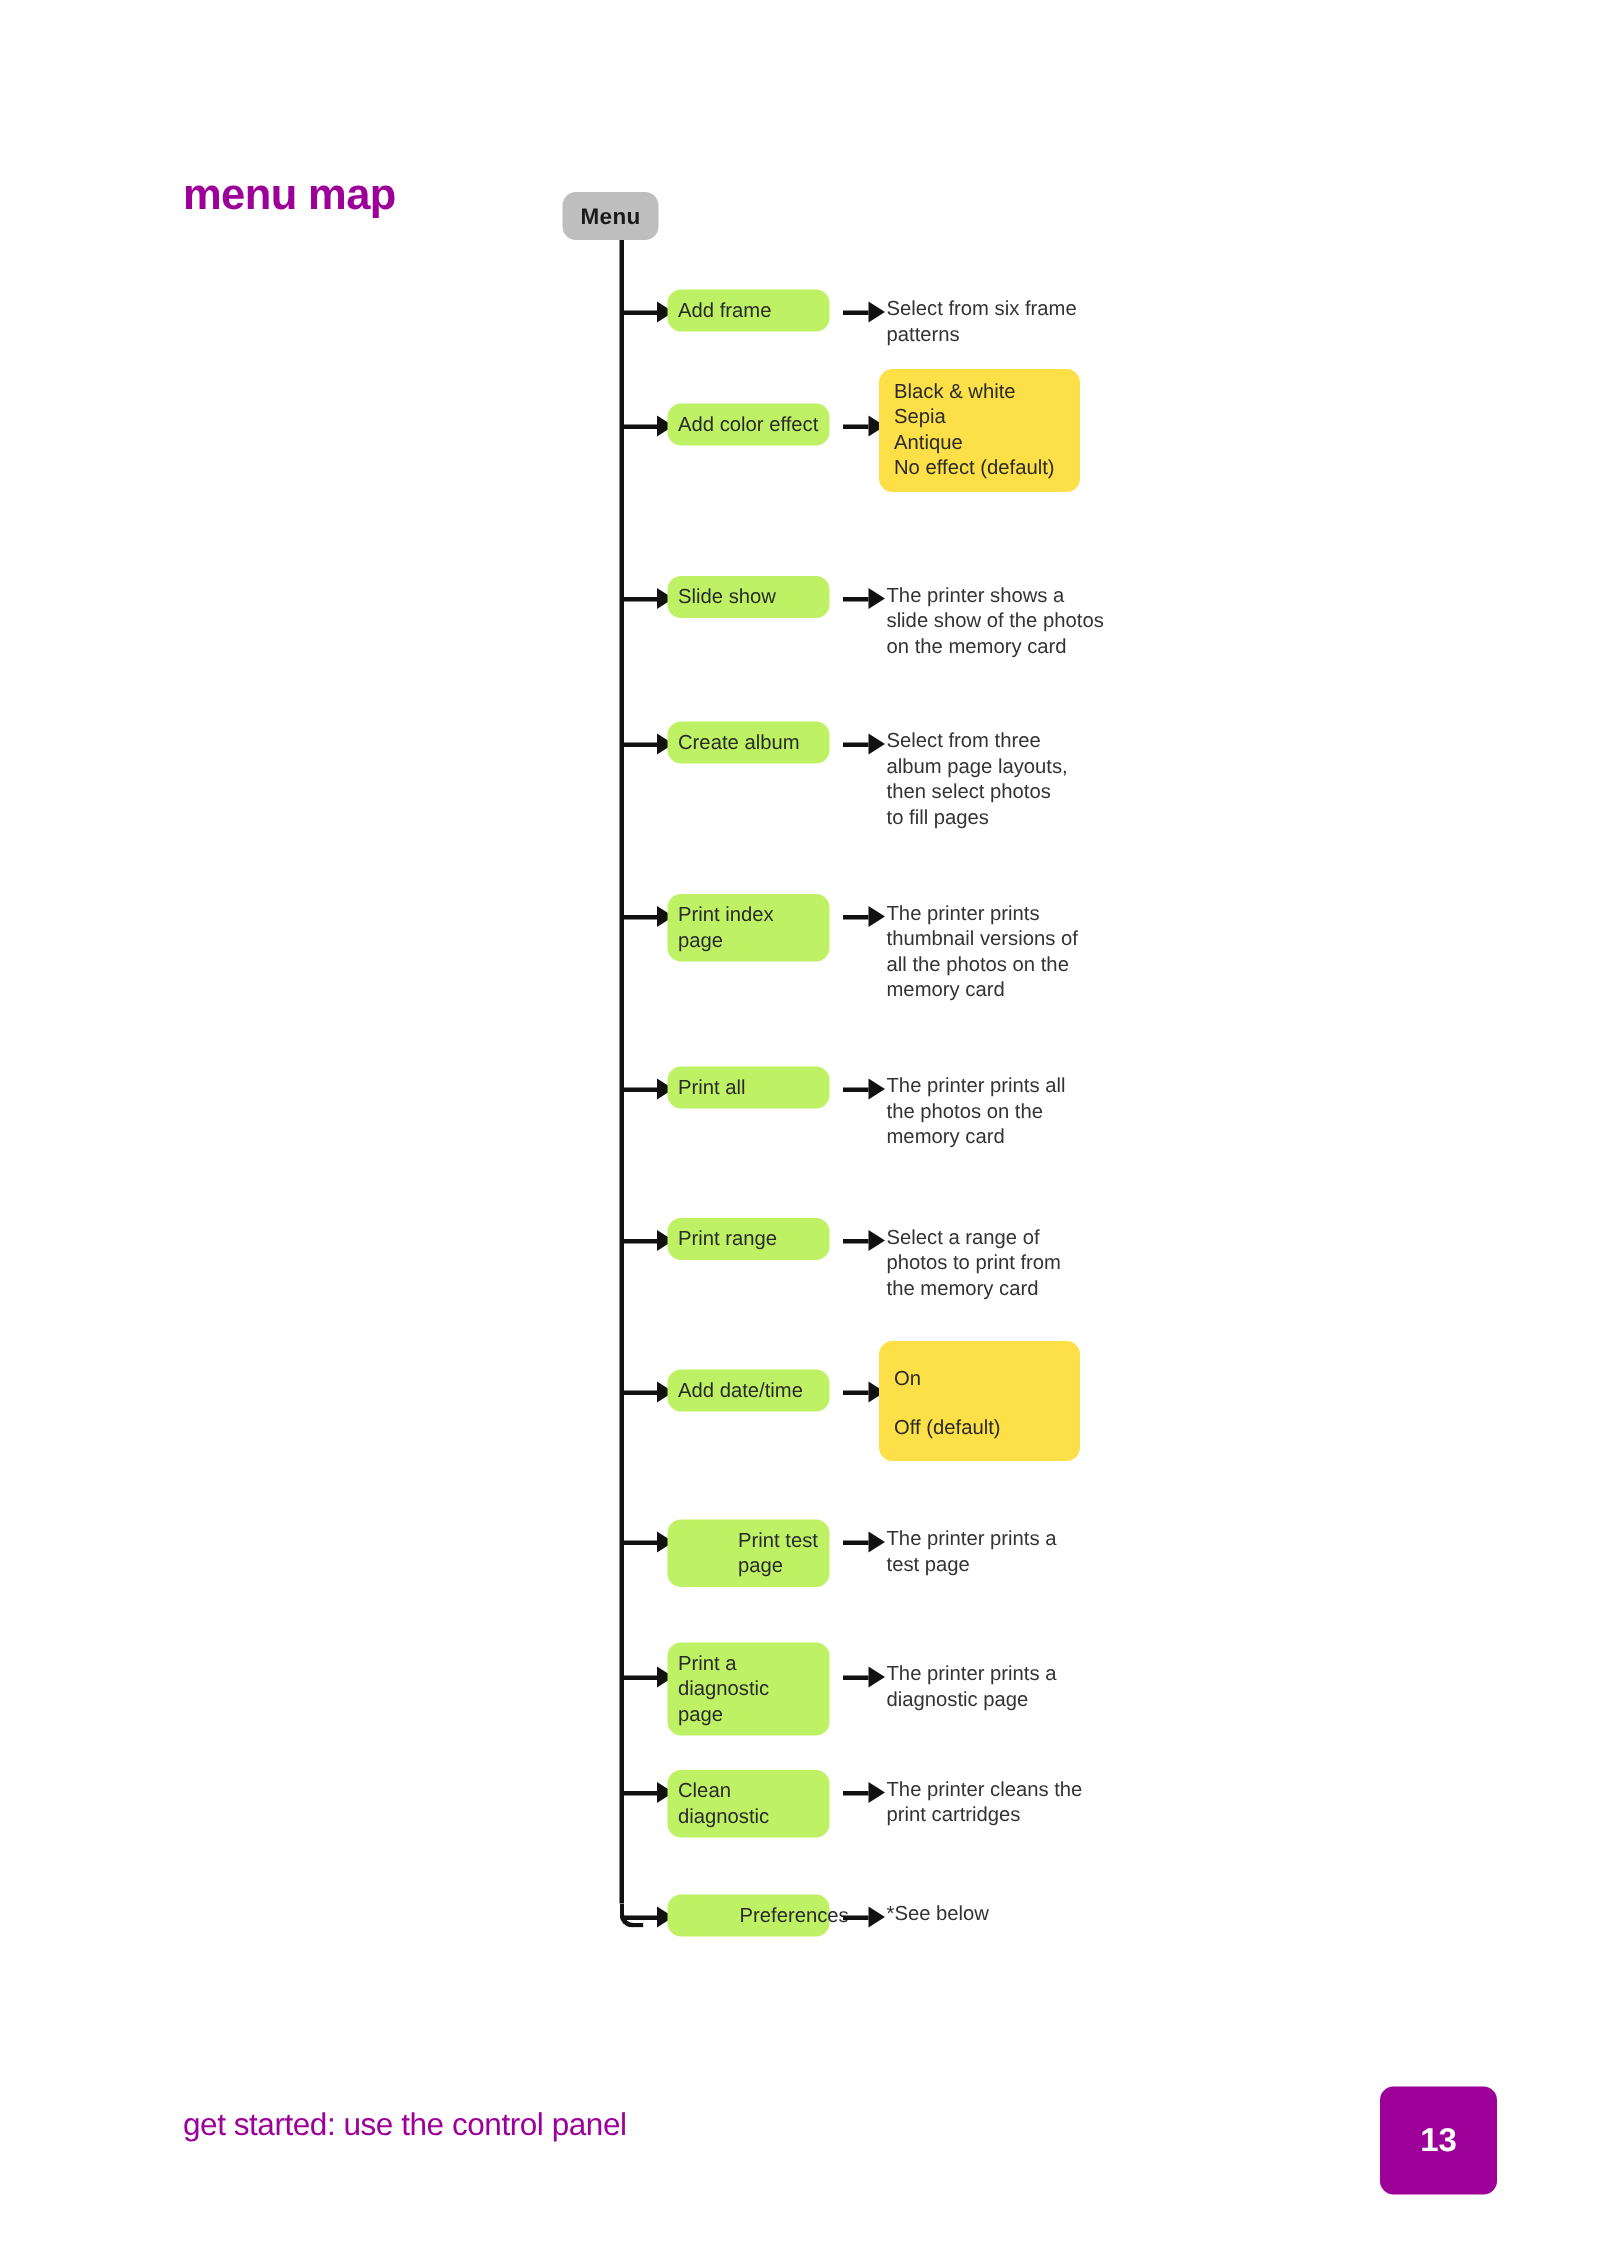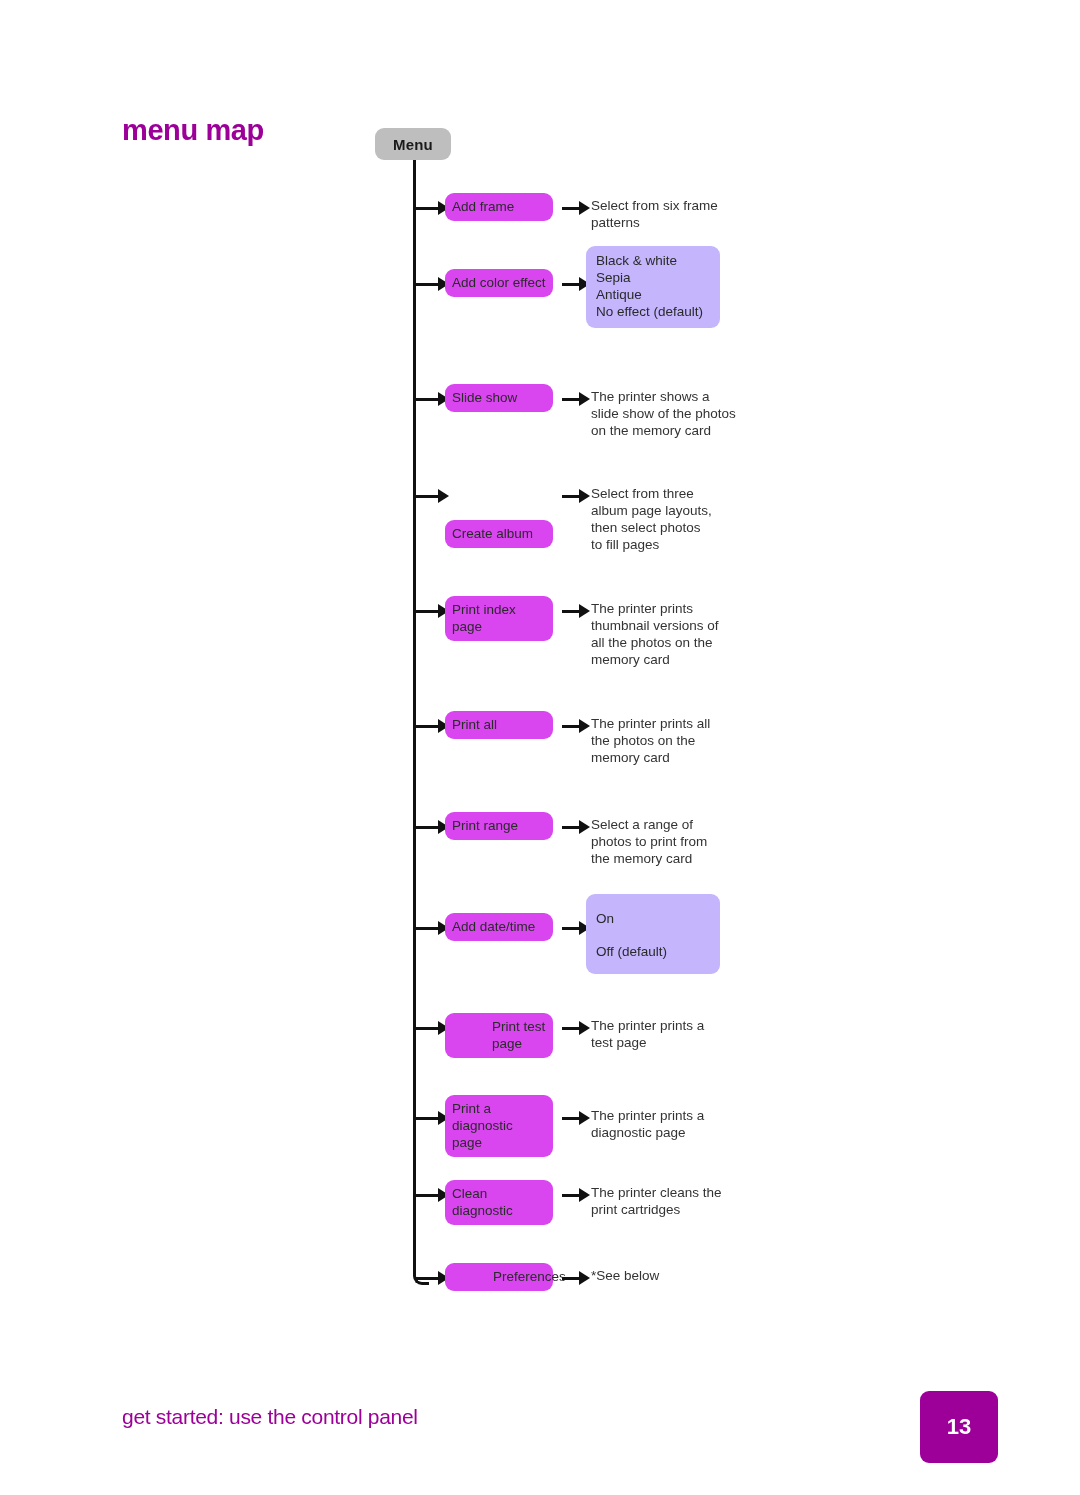--- a/index.html
+++ b/index.html
@@ -35,21 +35,21 @@
     top: 0;
     width: 1080px;
     height: 1340px;
   }
 
   
   #menu-root {
     position: absolute;
     left: 375px;
     top: 128px;
-    width: 76px;
+    width: 64px;
     height: 32px;
     background: #BEBEBE;
     border-radius: 9px;
     display: flex;
     align-items: center;
     justify-content: center;
     font-size: 15px;
     font-weight: bold;
     color: #1a1a1a;
     letter-spacing: 0.2px;
@@ -102,21 +102,21 @@
     border-top: 7px solid transparent;
     border-bottom: 7px solid transparent;
     border-left: 11px solid #111111;
   }
 
   
   .label-box {
     position: absolute;
     left: 445px;
     width: 108px;
-    background: #d946ef;
+    background: #bef264;
     border-radius: 9px;
     box-sizing: border-box;
     padding: 5px 7px 6px 7px;
     font-size: 13.5px;
     line-height: 17px;
     color: #2a2a2a;
   }
   .label-box.h1 { top: -15px; }   
   .label-box.h2 { top: -23px; }   
 
@@ -151,21 +151,21 @@
     line-height: 17px;
     color: #333333;
     white-space: pre-line;
   }
 
   
   .option-box {
     position: absolute;
     left: 586px;
     width: 134px;
-    background: #c4b5fd;
+    background: #fde047;
     border-radius: 9px;
     box-sizing: border-box;
     padding: 6px 10px 8px 10px;
     font-size: 13.5px;
     line-height: 17px;
     color: #2a2a2a;
     white-space: pre-line;
   }
   .option-box.opt4 { top: -38px; }
   .option-box.opt2 { top: -34px; line-height: 33px; padding: 8px 10px 6px 10px; }
@@ -229,21 +229,21 @@
       <div class="row" style="top: 399px;">
         <div class="connector"></div>
         <div class="label-box h1" style="white-space: pre-line;">Slide show</div>
         <div class="arrow2"></div>
         <div class="desc">The printer shows a
 slide show of the photos
 on the memory card</div>
       </div>
       <div class="row" style="top: 496px;">
         <div class="connector"></div>
-        <div class="label-box h1" style="white-space: pre-line; margin-top: 39px;">Create album</div>
+        <div class="label-box h1" style="white-space: pre-line;">Create album</div>
         <div class="arrow2"></div>
         <div class="desc">Select from three
 album page layouts,
 then select photos
 to fill pages</div>
       </div>
       <div class="row" style="top: 611px;">
         <div class="connector"></div>
         <div class="label-box h1" style="white-space: pre-line;">Print index page</div>
         <div class="arrow2"></div>

